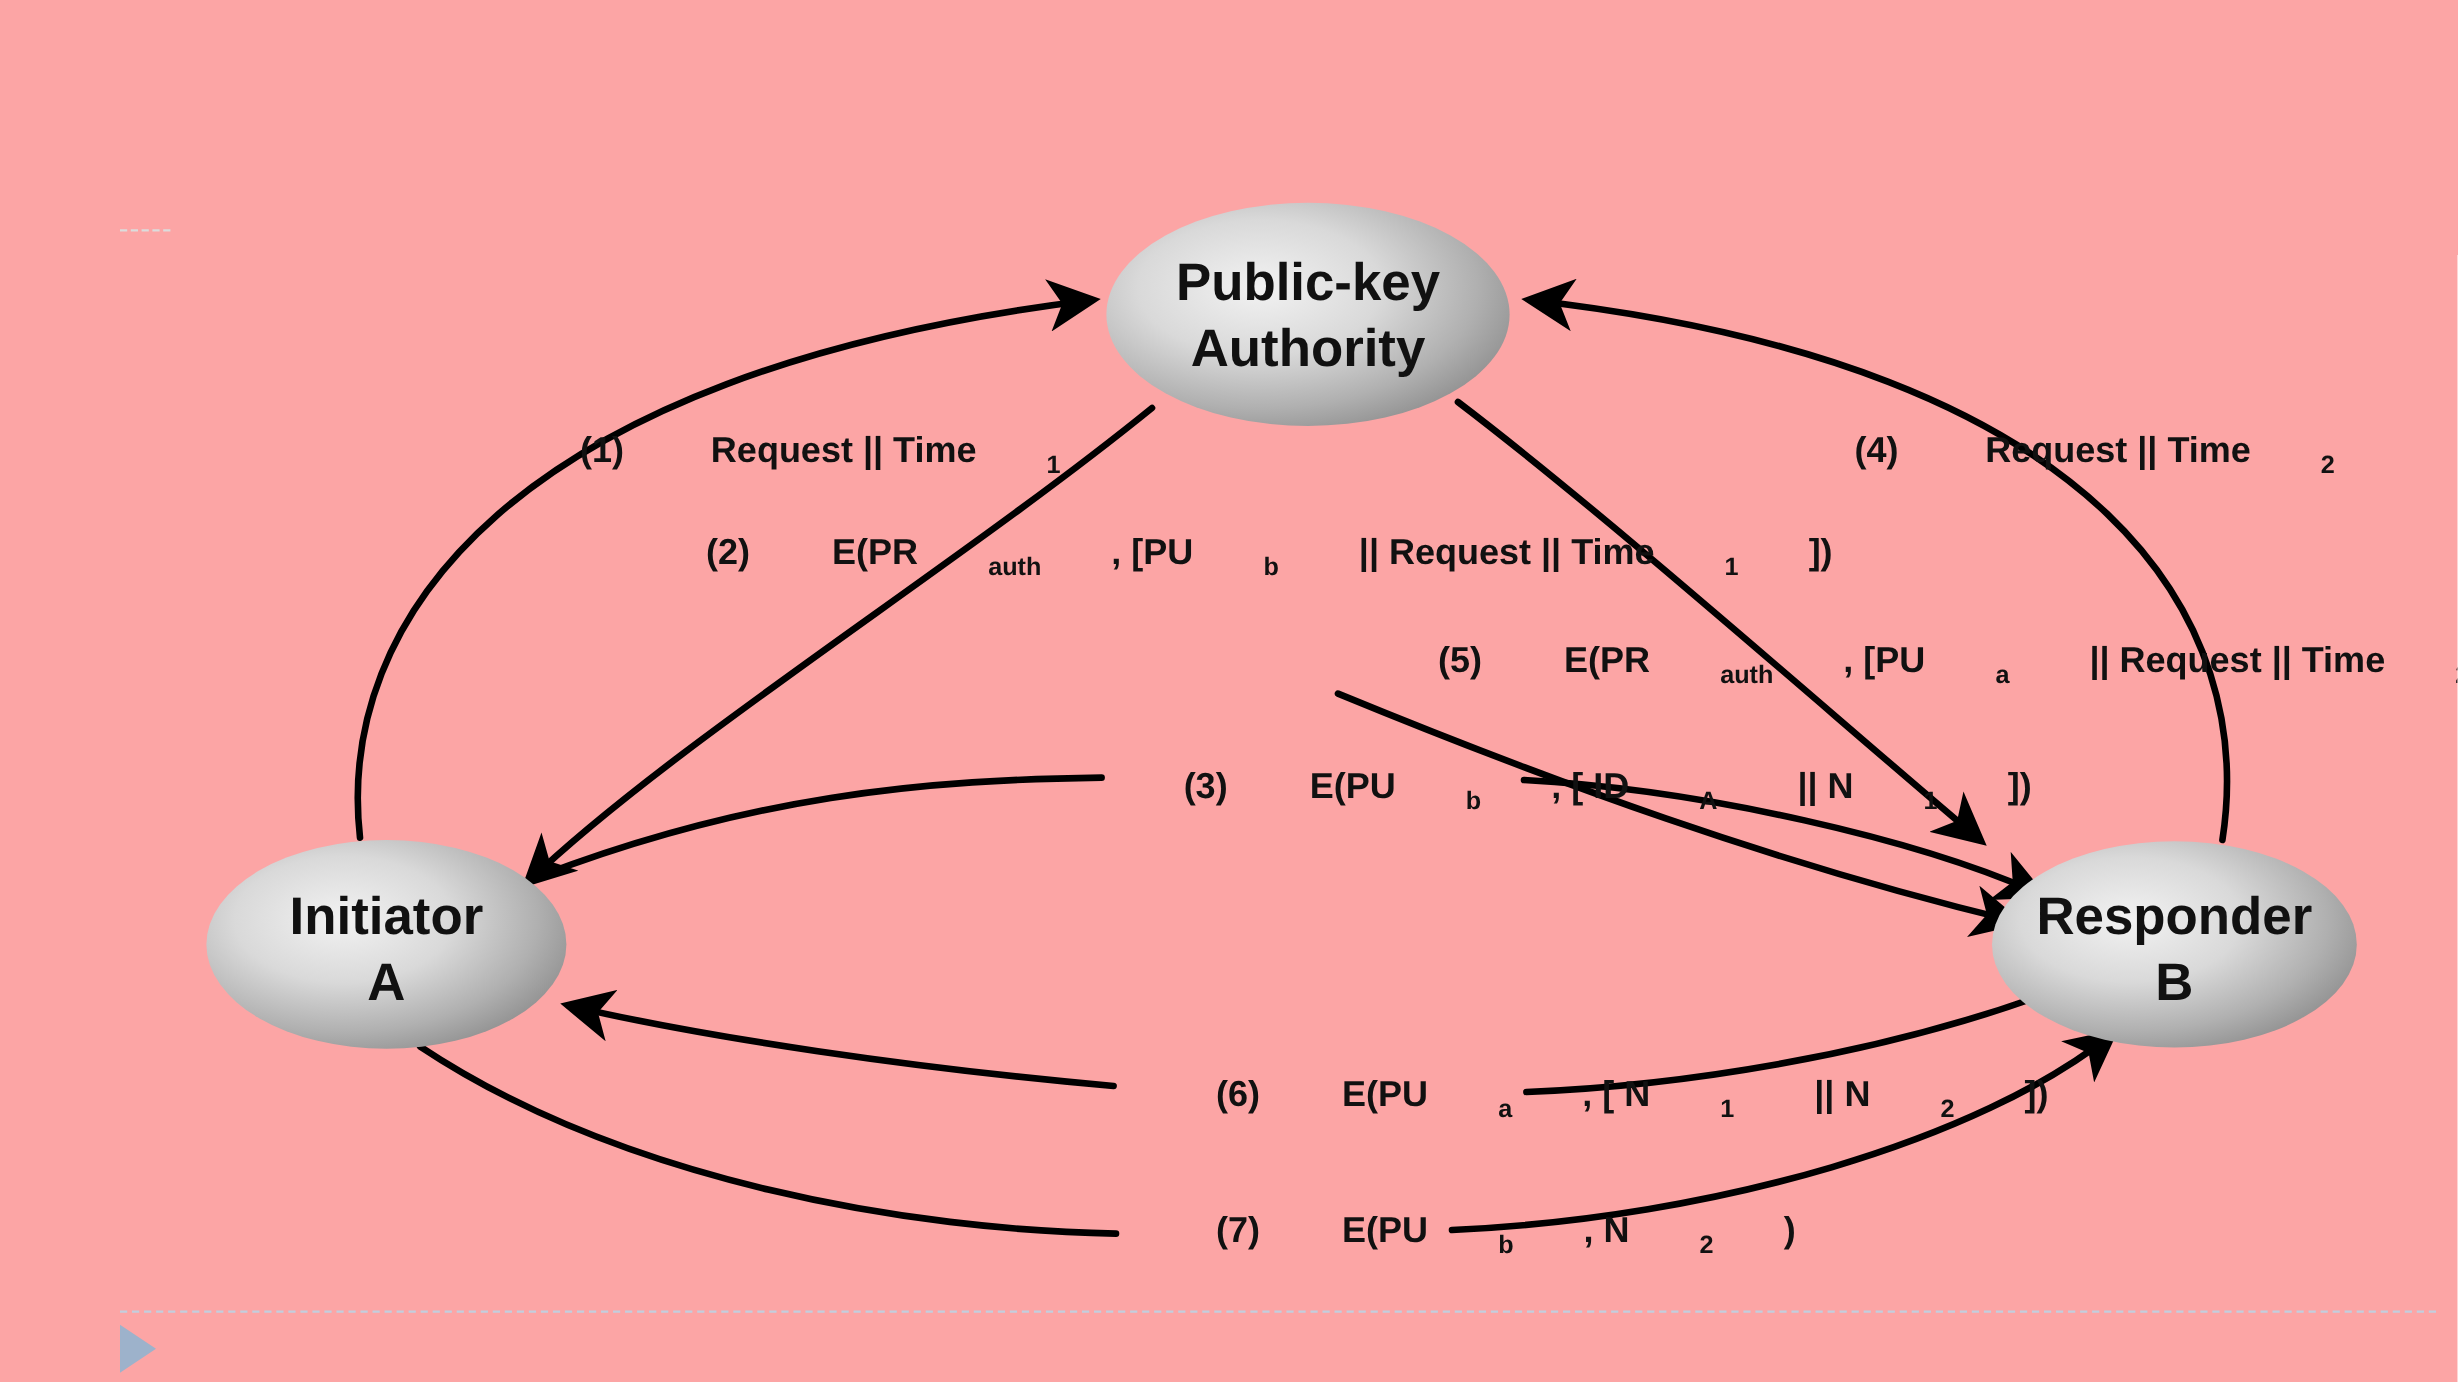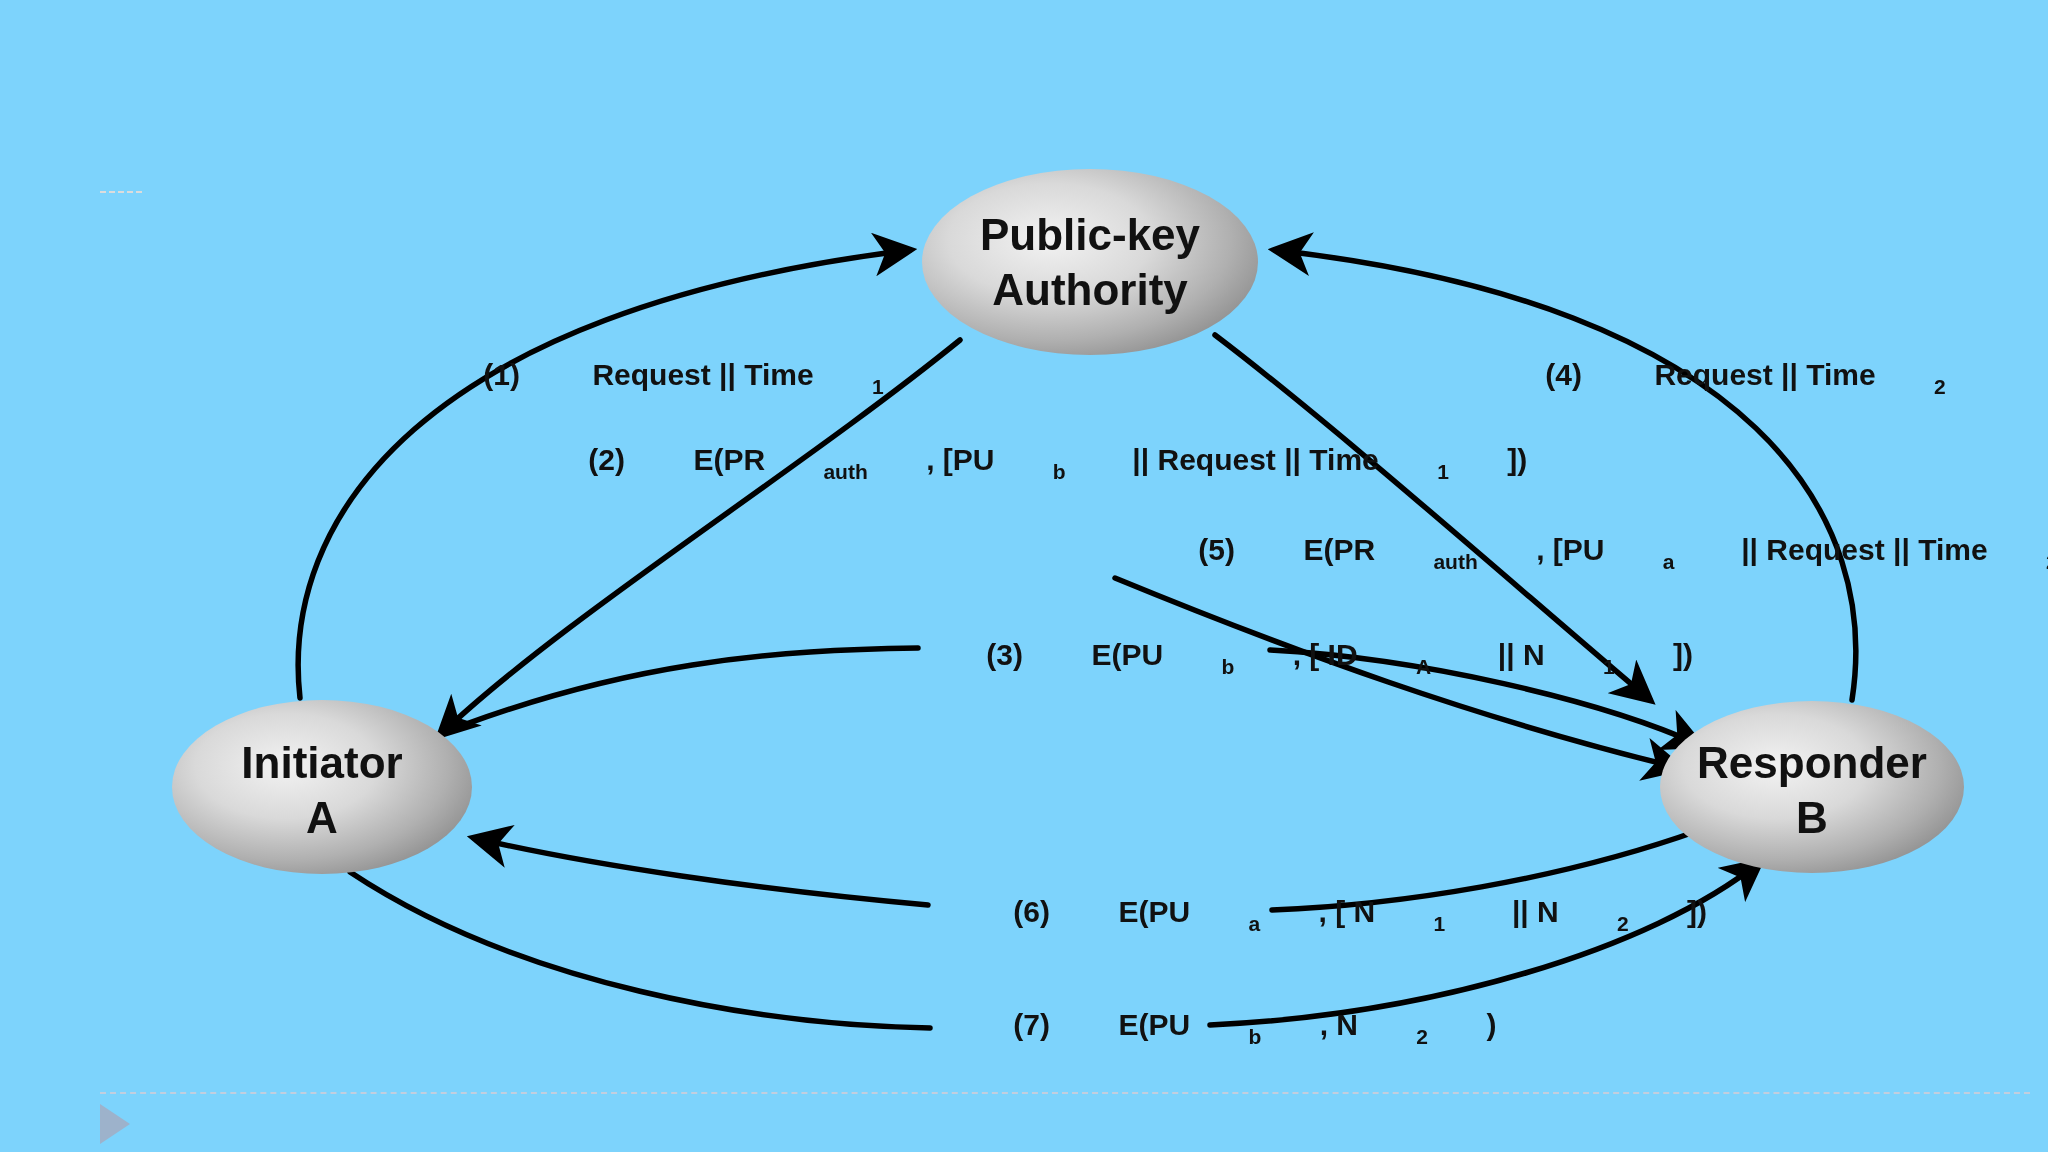--- a/index.html
+++ b/index.html
@@ -14,21 +14,21 @@
     position: relative;
     overflow: hidden;
     font-family: "Liberation Sans", "DejaVu Sans", sans-serif;
   }
 
   #slide {
     position: absolute;
     left: 0; top: 0;
     width: 2048px;
     height: 1152px;
-    background: #7dd3fc;
+    background: #fca5a5;
     text-align: right;
   }
 
   #diagram-svg {
     position: absolute;
     left: 0; top: 0;
     width: 2048px;
     height: 1152px;
   }
 

